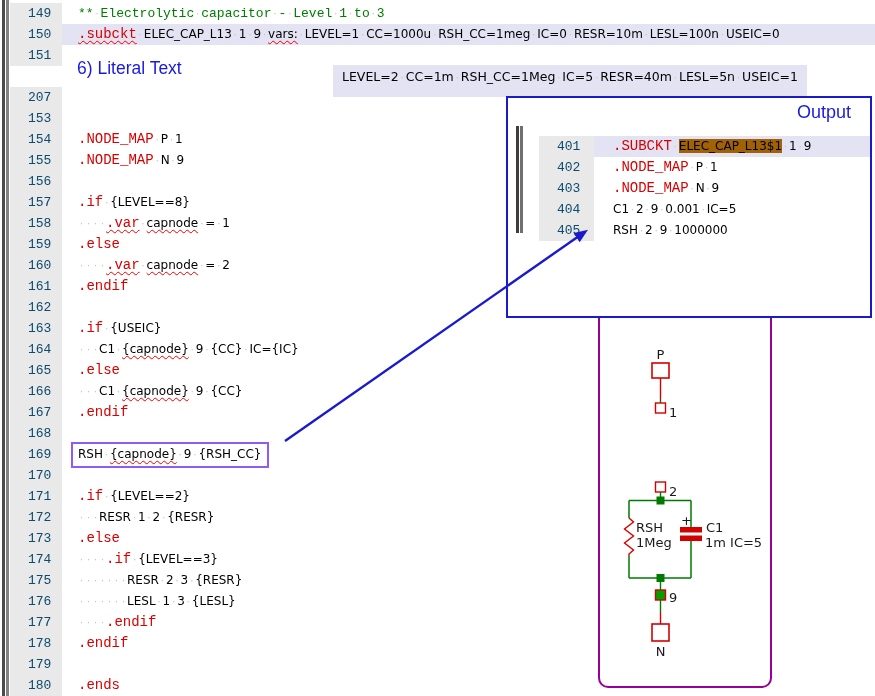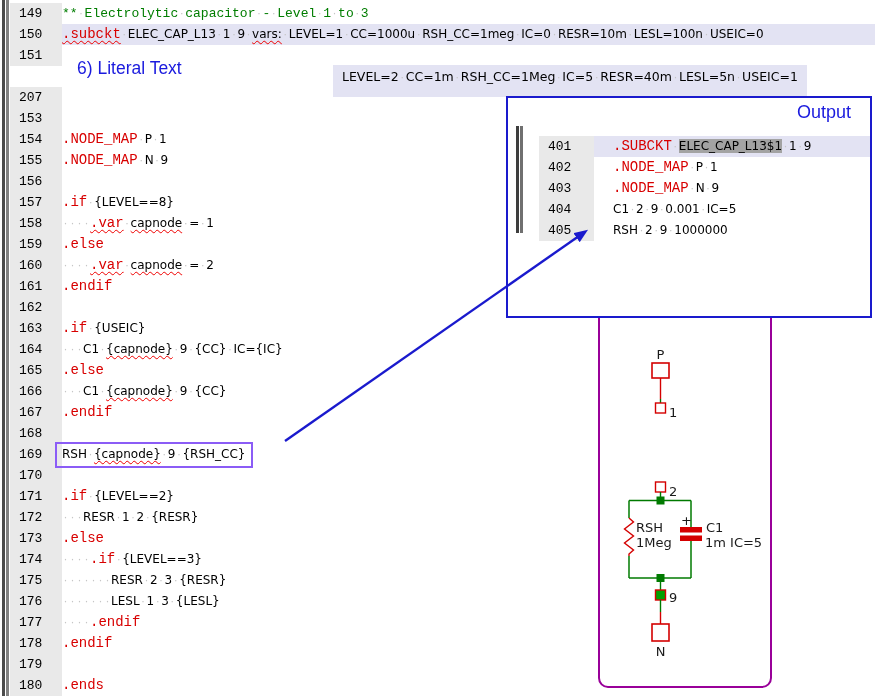--- a/index.html
+++ b/index.html
@@ -6,31 +6,31 @@
   body{width:875px;height:696px;overflow:hidden;background:#fff;position:relative;
        font-family:"DejaVu Sans",sans-serif;-webkit-font-smoothing:antialiased;}
 
   
   .fold{position:absolute;left:0;top:0;width:10px;height:696px;
         background:linear-gradient(to right,#fff 0 2px,#4c4c4c 2px 5px,#fff 5px 6px,#828282 6px 9px,#fff 9px 10px);}
 
   
   .editor{position:absolute;left:10px;top:0;right:0;bottom:0;padding-top:3px;overflow:hidden;}
   .row{display:flex;height:21px;line-height:21px;}
-  .lnum{flex:none;width:52px;background:#e9e9e9;color:#000000;
-        font:13px/21px "Liberation Mono",monospace;padding-left:9px;box-sizing:border-box;}
-  .lcontent{flex:1;font-size:12px;color:#000;white-space:nowrap;overflow:visible;}
+  .lnum{flex:none;width:52px;background:#e9e9e9;color:#0c4a6e;
+        font:13px/21px "Liberation Mono",monospace;padding-left:18px;box-sizing:border-box;}
+  .lcontent{flex:1;padding-left:16px;font-size:12px;color:#000;white-space:nowrap;overflow:visible;}
   .hl{background:#e3e3f3;}
   .spacer .lnum{background:#fff;}
 
   .kw{color:#d80000;font-family:"Liberation Mono",monospace;font-size:14px;font-weight:500;}
   .com{color:#007d00;font-family:"Liberation Mono",monospace;font-size:13px;}
   .w{text-decoration-line:underline;text-decoration-style:wavy;
      text-decoration-color:#ef0000;text-decoration-thickness:1px;text-underline-offset:2px;}
-  .sel{background:#a3a3a3;}
+  .sel{background:#a16207;}
   .sp{display:inline-block;width:7px;text-align:center;color:#c6c6c6;font-size:11px;}
 
   .callout{display:inline-block;border:2px solid #8b5cf6;padding:0 6px 1px 5px;
            margin-left:-7px;position:relative;top:-2px;background:transparent;}
 
   .heading{position:absolute;left:77px;top:58px;font:17.5px "Liberation Sans",sans-serif;
            color:#1a1ade;z-index:3;}
   .literal{position:absolute;left:333px;top:65px;height:32px;line-height:23px;padding:0 9px;
            background:#e3e3f3;font-size:12.5px;color:#000;white-space:nowrap;z-index:3;}
 

